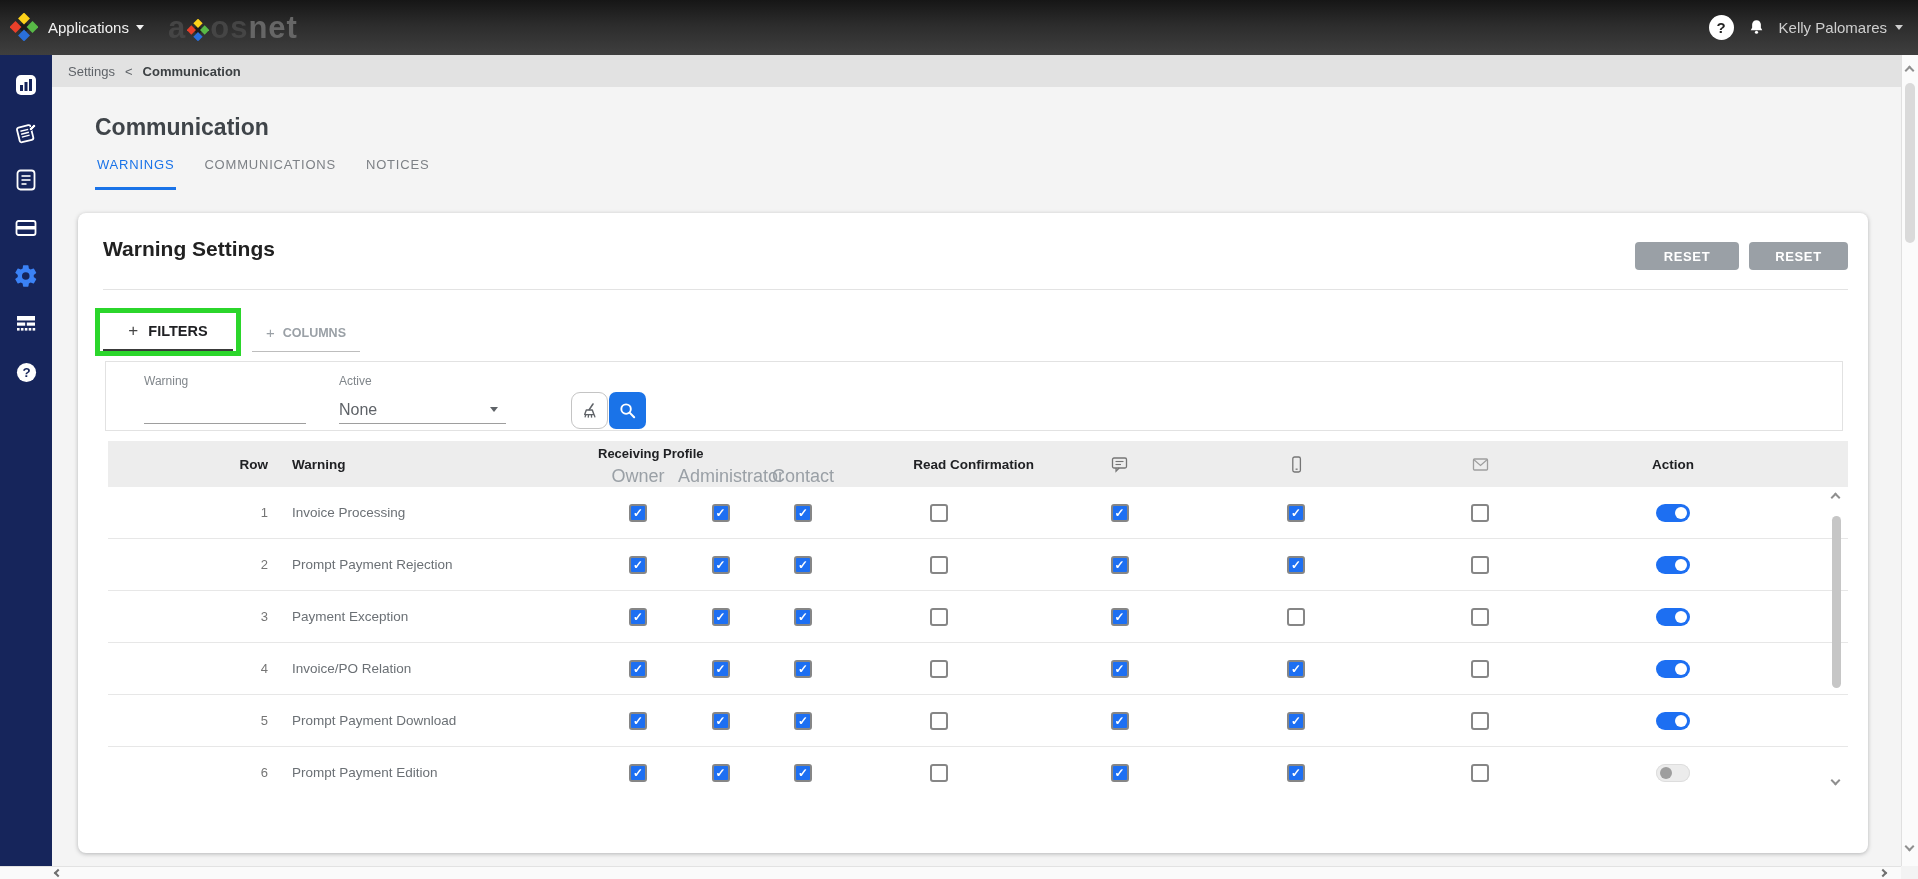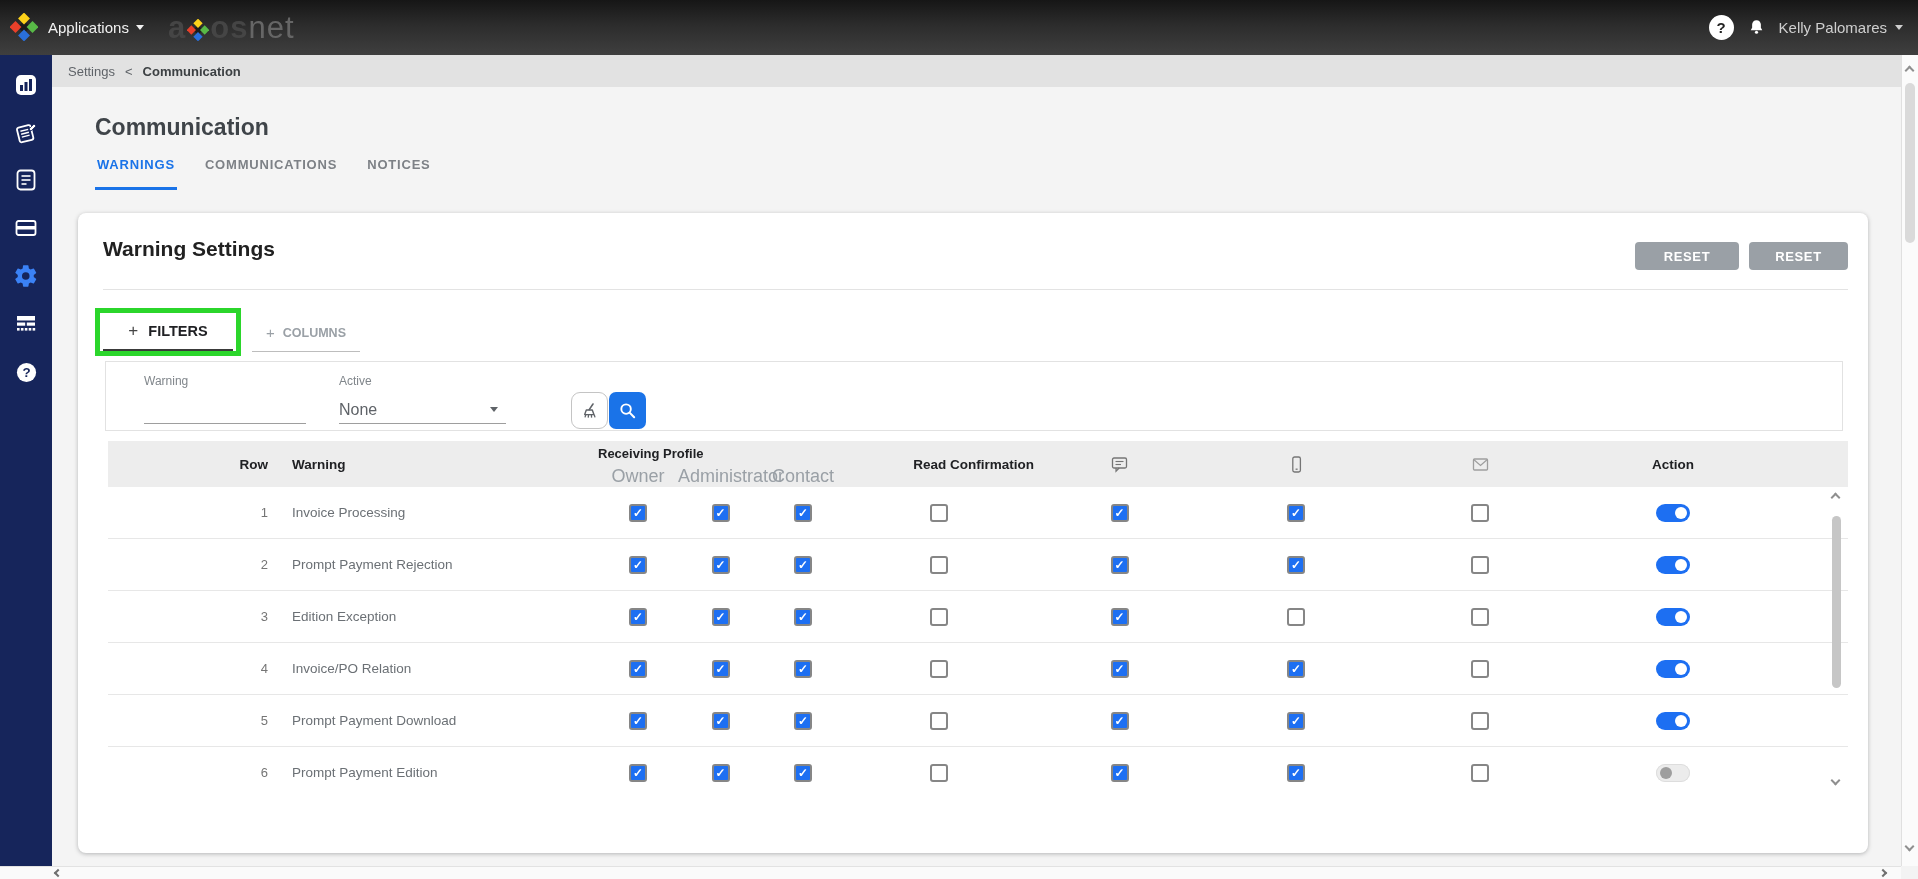--- a/index.html
+++ b/index.html
@@ -8,21 +8,21 @@
 
   
   .topbar { position:absolute; left:0; top:0; width:1918px; height:55px;
     background:linear-gradient(180deg,#161616 0%,#2c2c2c 45%,#3f3f3f 100%); z-index:30; }
   .logo { position:absolute; left:10px; top:13px; }
   .app-menu { position:absolute; left:48px; top:0; height:55px; display:flex; align-items:center; gap:7px;
     color:#f1f1f1; font-size:15px; cursor:pointer; }
   .tri-down { width:0; height:0; border-left:4px solid transparent; border-right:4px solid transparent; border-top:5px solid currentColor; display:inline-block; }
   .watermark { position:absolute; left:168px; top:8px; height:40px; display:flex; align-items:center; font-size:31px; font-weight:bold; letter-spacing:1px; }
   .wm-dark { color:#454545; }
-  .wm-light { color:#666666; font-weight:normal; }
+  .wm-light { color:#666666; font-weight:bold; }
   .brand-title { position:absolute; left:336px; top:0; height:55px; display:flex; align-items:center;
     color:#ffffff; font-size:19px; font-weight:600; letter-spacing:0.3px; }
   .top-right { position:absolute; right:15px; top:0; height:55px; display:flex; align-items:center; gap:12px; }
   .help-circle { width:25px; height:25px; border-radius:50%; background:#ffffff; color:#222;
     display:flex; align-items:center; justify-content:center; font-weight:bold; font-size:15px; cursor:pointer; }
   .bell { cursor:pointer; display:flex; }
   .user-menu { display:flex; align-items:center; gap:8px; color:#cfcfcf; font-size:15px; cursor:pointer; }
 
   
   .sidebar { position:absolute; left:0; top:55px; width:52px; height:811px; background:#16255b; z-index:20; }
@@ -30,21 +30,21 @@
 
   
   .breadcrumb { position:absolute; left:52px; top:55px; width:1849px; height:32px; background:#e2e2e2;
     display:flex; align-items:center; padding-left:16px; gap:10px; font-size:13px; color:#5f6368; z-index:10; }
   .crumb-current { color:#3c4043; font-weight:bold; }
 
   
   .main { position:absolute; left:52px; top:87px; width:1849px; height:779px; background:#f4f4f4; }
   .page-title { position:absolute; left:43px; top:27px; font-size:23px; font-weight:bold; color:#3f4449; }
   .tabs { position:absolute; left:43px; top:64px; display:flex; gap:26px; }
-  .tab { font-size:13px; font-weight:bold; letter-spacing:0.8px; color:#7d8186; padding:6px 2px 15px 2px; cursor:pointer; }
+  .tab { font-size:13px; font-weight:normal; letter-spacing:0.8px; color:#7d8186; padding:6px 2px 15px 2px; cursor:pointer; }
   .tab.active { color:#1a73e8; border-bottom:3px solid #1a73e8; }
 
   
   .card { position:absolute; left:26px; top:126px; width:1790px; height:640px; background:#ffffff;
     border-radius:8px; box-shadow:0 1px 4px rgba(60,64,67,0.35); }
   .card-title { position:absolute; left:25px; top:24px; font-size:21px; font-weight:bold; color:#212121; }
   .btn-gray { position:absolute; top:29px; height:28px; background:#9aa0a6; border:none; border-radius:4px;
     color:#ffffff; font-family:"Liberation Sans",sans-serif; font-size:13px; font-weight:bold; letter-spacing:0.6px; cursor:pointer; }
   .btn-reset { left:1557px; width:104px; }
   .btn-save { left:1671px; width:99px; }
@@ -401,21 +401,21 @@
             </div>
     <div class="c-mail cc">
               <span class="cb"></span>
             </div>
     <div class="c-action cc">
               <span class="toggle on"></span>
             </div>
   </div>
           <div class="trow">
     <div class="cell-num">3</div>
-    <div class="cell-warn">Edition Exception</div>
+    <div class="cell-warn">Payment Exception</div>
     <div class="c-owner cc">
               <span class="cb checked"></span>
             </div>
     <div class="c-admin cc">
               <span class="cb checked"></span>
             </div>
     <div class="c-contact cc">
               <span class="cb checked"></span>
             </div>
     <div class="c-read cc">

